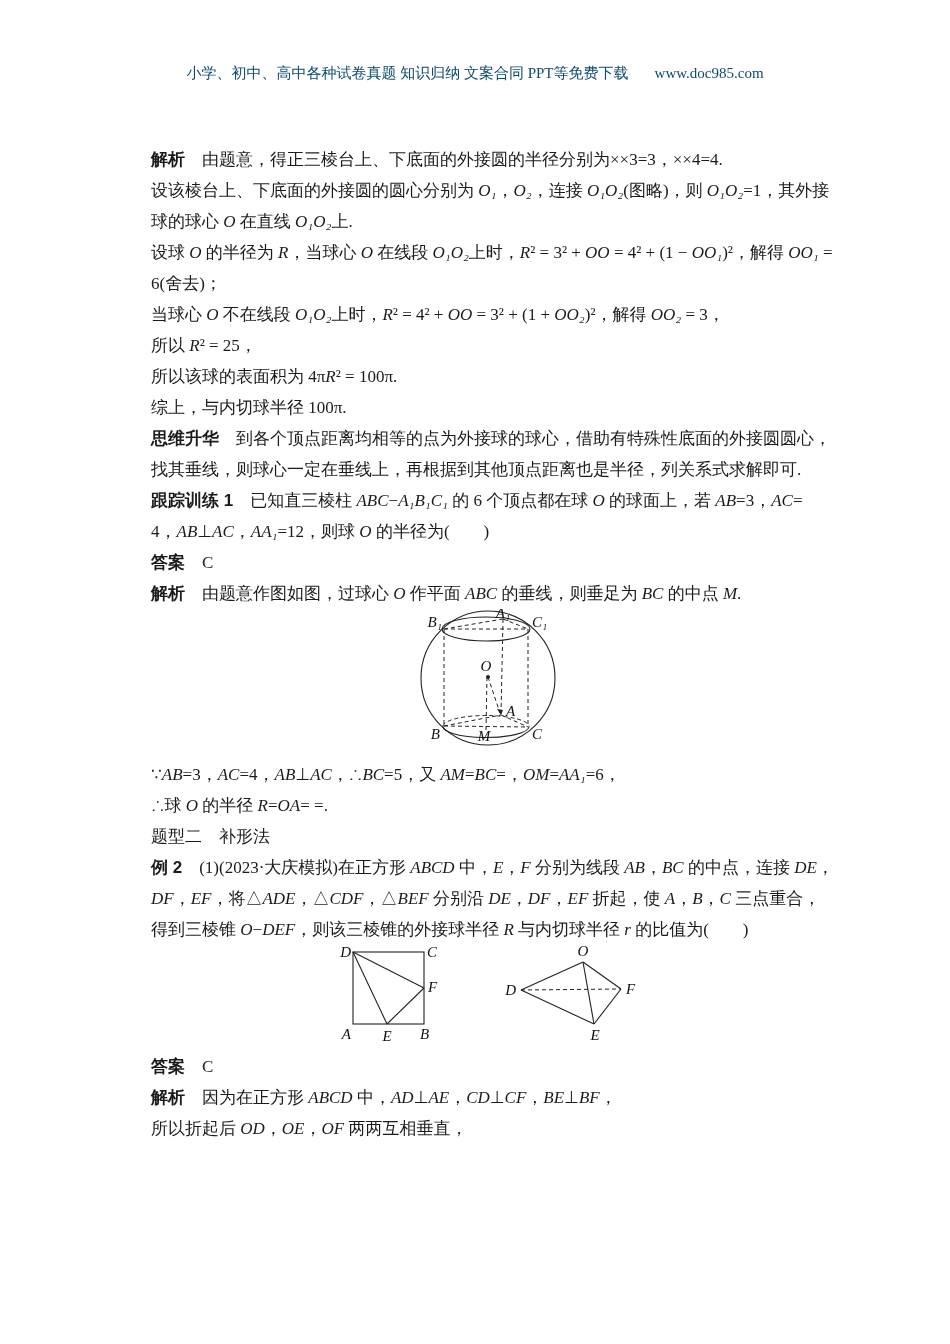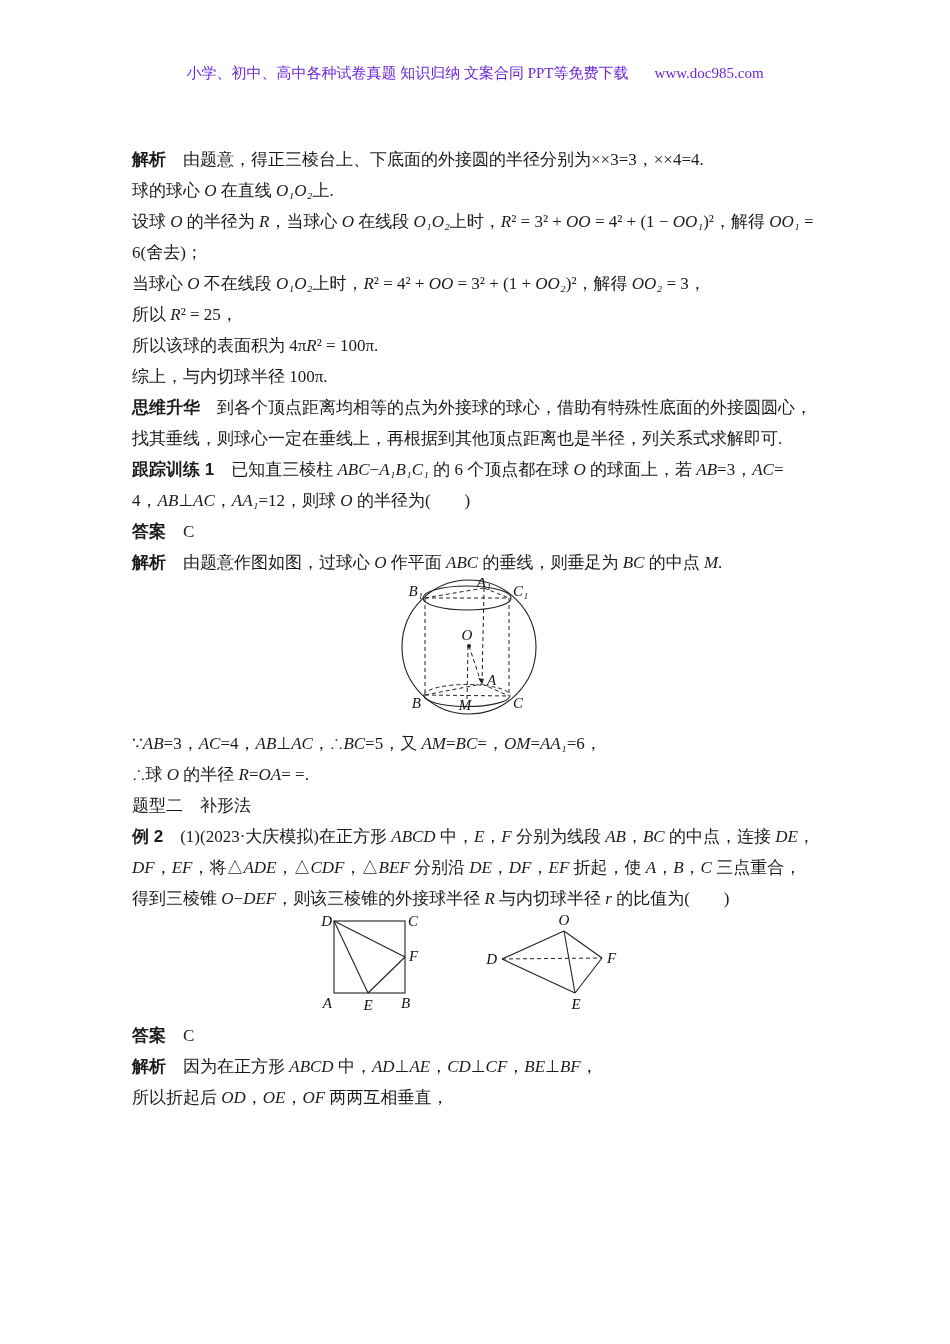--- a/index.html
+++ b/index.html
@@ -5,24 +5,24 @@
   html,body{margin:0;padding:0;}
   body{
     width:950px;height:1344px;
     background:#ffffff;color:#1b1b1b;
     font-family:"Liberation Serif",serif;
     position:relative;overflow:hidden;
   }
   .header{
     position:absolute;top:64px;left:0;width:950px;
     display:flex;justify-content:center;align-items:baseline;gap:26px;
-    font-size:15px;color:#6d28d9;white-space:nowrap;
+    font-size:15px;color:#0c4a6e;white-space:nowrap;
   }
   .content{
-    position:absolute;left:132px;top:144px;width:695px;
+    position:absolute;left:151px;top:144px;width:695px;
   }
   .doc-line{
     height:31px;line-height:31px;font-size:17px;white-space:nowrap;
   }
   .seg-b{font-family:"Liberation Sans",sans-serif;font-weight:600;}
   .seg-n{font-family:"Liberation Serif",serif;}
   .seg-m{font-family:"Liberation Serif",serif;font-style:italic;}
   .fig-block{position:relative;text-decoration:underline;}
   .fig1{height:150px;padding-left:255px;}
   .fig2{height:106px;padding-left:185px;}
@@ -37,20 +37,21 @@
 
 <div class="header">
   <span>小学、初中、高中各种试卷真题 知识归纳 文案合同 PPT等免费下载</span>
   <span>www.doc985.com</span>
 </div>
 
 <div class="content">
 
   <div>
       <div class="doc-line"><span class="seg-b">解析</span><span class="seg-n">　由题意，得正三棱台上、下底面的外接圆的半径分别为××3=3，××4=4.</span></div>
+      <div class="doc-line"><span class="seg-n">设该棱台上、下底面的外接圆的圆心分别为 </span><span class="seg-m">O₁</span><span class="seg-n">，</span><span class="seg-m">O₂</span><span class="seg-n">，连接 </span><span class="seg-m">O₁O₂</span><span class="seg-n">(图略)，则 </span><span class="seg-m">O₁O₂</span><span class="seg-n">=1，其外接</span></div>
       <div class="doc-line"><span class="seg-n">球的球心 </span><span class="seg-m">O</span><span class="seg-n"> 在直线 </span><span class="seg-m">O₁O₂</span><span class="seg-n">上.</span></div>
       <div class="doc-line"><span class="seg-n">设球 </span><span class="seg-m">O</span><span class="seg-n"> 的半径为 </span><span class="seg-m">R</span><span class="seg-n">，当球心 </span><span class="seg-m">O</span><span class="seg-n"> 在线段 </span><span class="seg-m">O₁O₂</span><span class="seg-n">上时，</span><span class="seg-m">R</span><span class="seg-n">² = 3² + </span><span class="seg-m">OO</span><span class="seg-n"> = 4² + (1 − </span><span class="seg-m">OO₁</span><span class="seg-n">)²，解得 </span><span class="seg-m">OO₁</span><span class="seg-n"> =</span></div>
       <div class="doc-line"><span class="seg-n">6(舍去)；</span></div>
       <div class="doc-line"><span class="seg-n">当球心 </span><span class="seg-m">O</span><span class="seg-n"> 不在线段 </span><span class="seg-m">O₁O₂</span><span class="seg-n">上时，</span><span class="seg-m">R</span><span class="seg-n">² = 4² + </span><span class="seg-m">OO</span><span class="seg-n"> = 3² + (1 + </span><span class="seg-m">OO₂</span><span class="seg-n">)²，解得 </span><span class="seg-m">OO₂</span><span class="seg-n"> = 3，</span></div>
       <div class="doc-line"><span class="seg-n">所以 </span><span class="seg-m">R</span><span class="seg-n">² = 25，</span></div>
       <div class="doc-line"><span class="seg-n">所以该球的表面积为 4π</span><span class="seg-m">R</span><span class="seg-n">² = 100π.</span></div>
       <div class="doc-line"><span class="seg-n">综上，与内切球半径 100π.</span></div>
       <div class="doc-line"><span class="seg-b">思维升华</span><span class="seg-n">　到各个顶点距离均相等的点为外接球的球心，借助有特殊性底面的外接圆圆心，</span></div>
       <div class="doc-line"><span class="seg-n">找其垂线，则球心一定在垂线上，再根据到其他顶点距离也是半径，列关系式求解即可.</span></div>
       <div class="doc-line"><span class="seg-b">跟踪训练 1</span><span class="seg-n">　已知直三棱柱 </span><span class="seg-m">ABC</span><span class="seg-n">−</span><span class="seg-m">A₁B₁C₁</span><span class="seg-n"> 的 6 个顶点都在球 </span><span class="seg-m">O</span><span class="seg-n"> 的球面上，若 </span><span class="seg-m">AB</span><span class="seg-n">=3，</span><span class="seg-m">AC</span><span class="seg-n">=</span></div>

